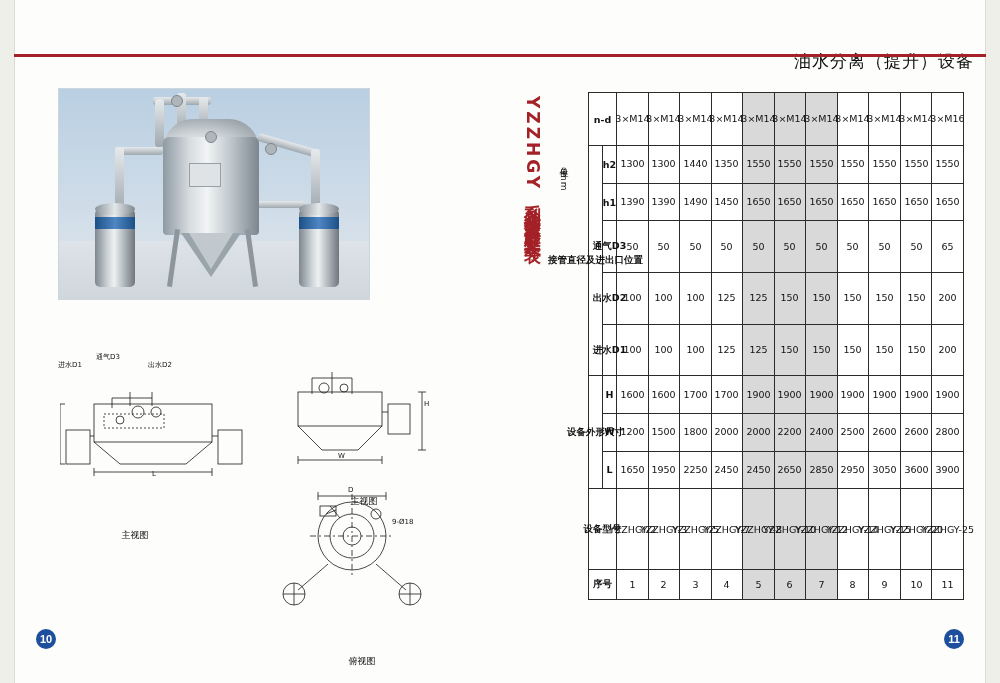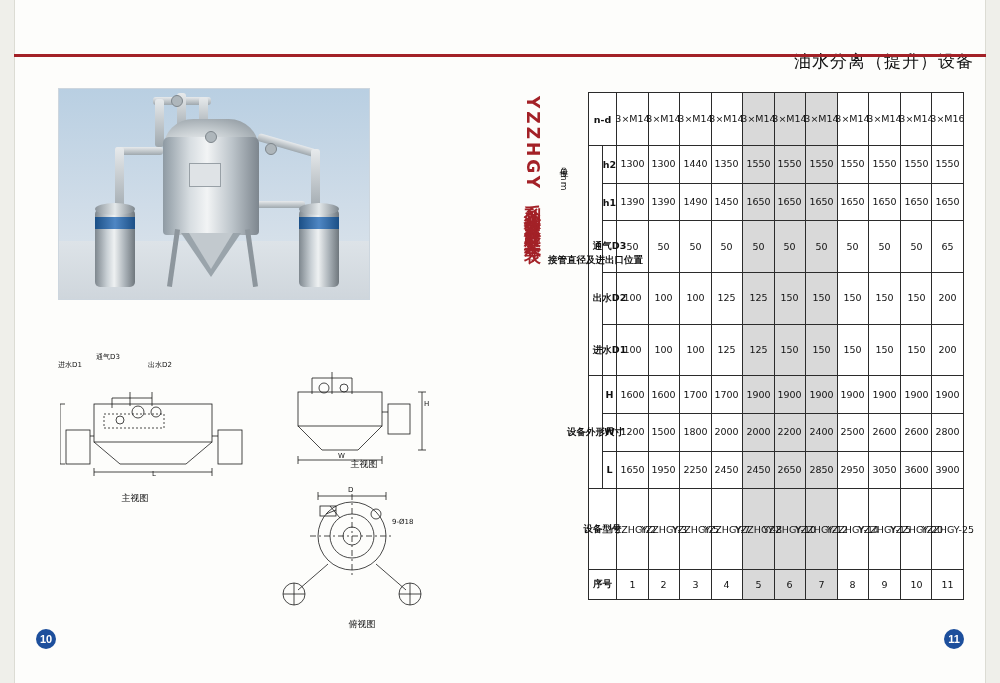--- a/index.html
+++ b/index.html
@@ -102,20 +102,21 @@
   .hatch{
     position:absolute;left:130px;top:74px;width:30px;height:22px;
     background:#dfe3e6;border:1px solid #98a0a6;
   }
   .valve-dot{position:absolute;width:10px;height:10px;border-radius:50%;background:#aeb6bb;border:1px solid #7e868c;}
 
   
   .drawing-caption{
     position:absolute;font-size:9px;color:#111;text-align:center;width:80px;
     font-family:"DejaVu Sans","Liberation Sans",sans-serif;
+    margin-top:37px;
   }
   .dwg-label{
     position:absolute;font-size:7px;color:#111;white-space:nowrap;
     font-family:"DejaVu Sans","Liberation Sans",sans-serif;
   }
   .dwg{position:absolute;}
 
   
   .vtitle{
     position:absolute;right:455px;top:96px;

